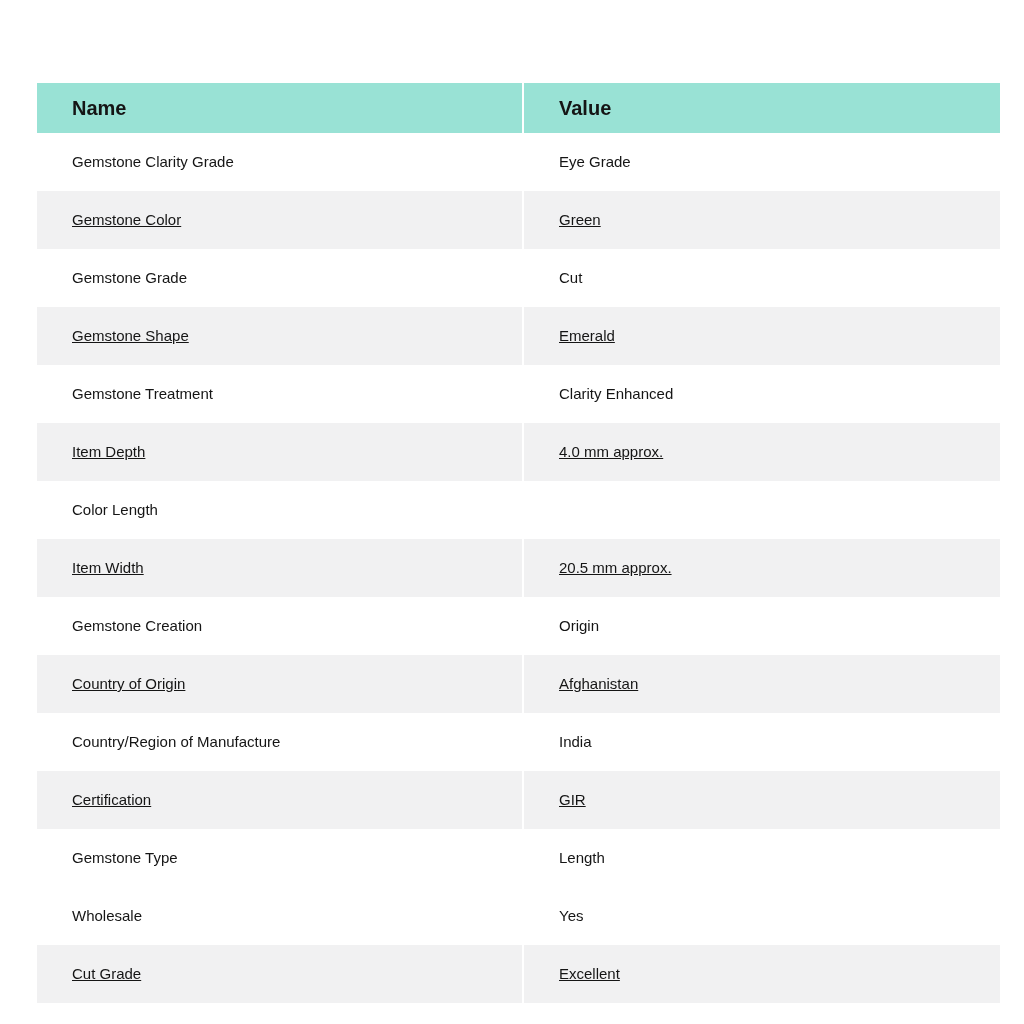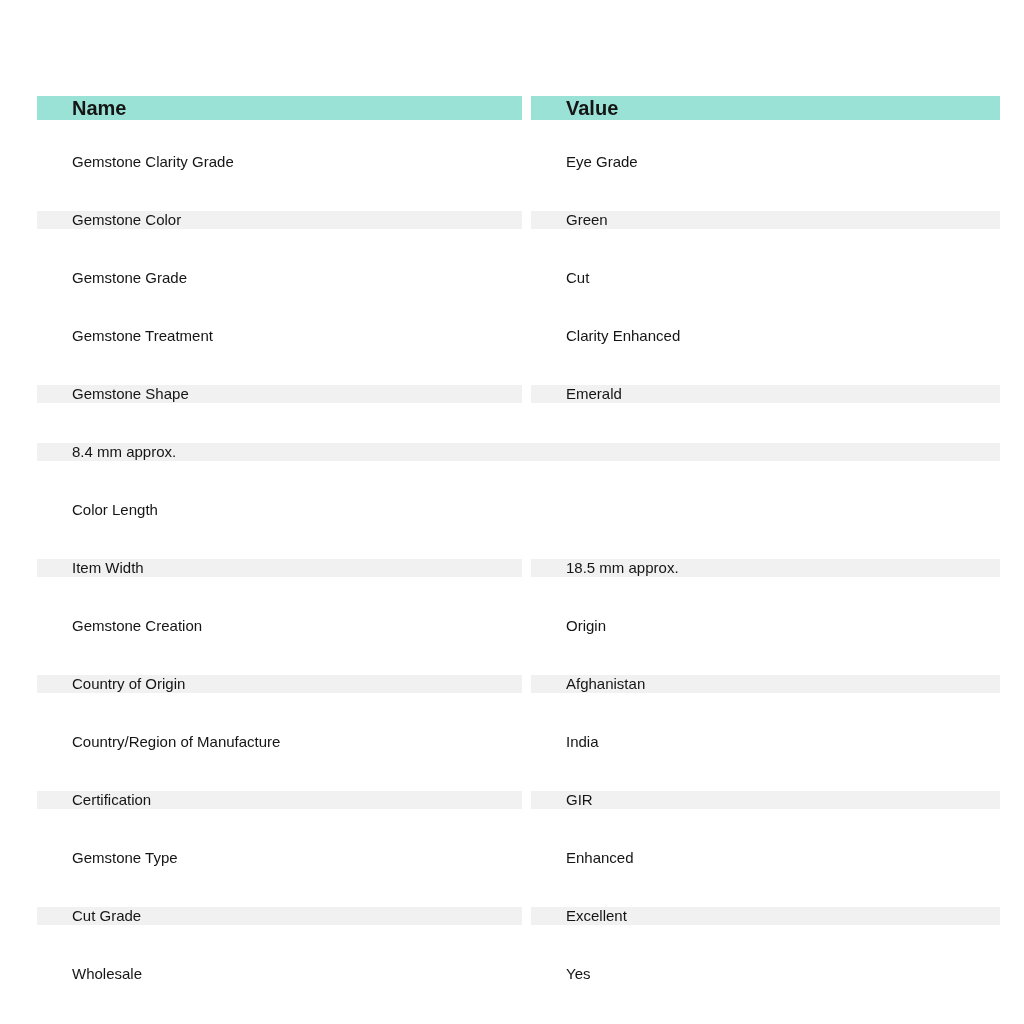--- a/index.html
+++ b/index.html
@@ -25,23 +25,22 @@
     overflow: hidden;
   }
   .spec-table {
     position: absolute;
     left: 37px;
     top: 83px;
     width: 963px;
   }
   .row {
     display: flex;
-    column-gap: 9px;      
+    column-gap: 2px;      
     height: 58px;
-    align-items: center;
   }
   .row.header {
     height: 50px;
   }
   .cell {
     display: flex;
     align-items: center;
     padding-left: 35px;
     background: var(--row-bg);
     font-size: 15px;
@@ -51,20 +50,21 @@
   }
   .name-cell { width: 485px; flex: 0 0 485px; }
   .value-cell { flex: 1 1 auto; }
   .row.header .cell {
     background: var(--header-bg);
     font-size: 20px;
     font-weight: 700;
   }
   .row.alt .cell {
     background: var(--row-alt-bg);
+    text-decoration: underline;
   }
 </style>
 </head>
 <body>
 
 <div class="page">
   <div class="spec-table">
     <div class="row header">
       <div class="cell name-cell">Name</div>
       <div class="cell value-cell">Value</div>
@@ -75,61 +75,62 @@
           <div class="cell value-cell">Eye Grade</div>
         </div>
         <div class="row alt">
           <div class="cell name-cell">Gemstone Color</div>
           <div class="cell value-cell">Green</div>
         </div>
         <div class="row">
           <div class="cell name-cell">Gemstone Grade</div>
           <div class="cell value-cell">Cut</div>
         </div>
+        <div class="row alt">
+          <div class="cell name-cell">Gemstone Shape</div>
+          <div class="cell value-cell">Emerald</div>
+        </div>
         <div class="row">
           <div class="cell name-cell">Gemstone Treatment</div>
           <div class="cell value-cell">Clarity Enhanced</div>
         </div>
         <div class="row alt">
-          <div class="cell name-cell">Gemstone Shape</div>
-          <div class="cell value-cell">Emerald</div>
-        </div>
-        <div class="row alt">
-          <div class="cell value-cell">8.4 mm approx.</div>
+          <div class="cell name-cell">Item Depth</div>
+          <div class="cell value-cell">4.0 mm approx.</div>
         </div>
         <div class="row">
           <div class="cell name-cell">Color Length</div>
         </div>
         <div class="row alt">
           <div class="cell name-cell">Item Width</div>
-          <div class="cell value-cell">18.5 mm approx.</div>
+          <div class="cell value-cell">20.5 mm approx.</div>
         </div>
         <div class="row">
           <div class="cell name-cell">Gemstone Creation</div>
           <div class="cell value-cell">Origin</div>
         </div>
         <div class="row alt">
           <div class="cell name-cell">Country of Origin</div>
           <div class="cell value-cell">Afghanistan</div>
         </div>
         <div class="row">
           <div class="cell name-cell">Country/Region of Manufacture</div>
           <div class="cell value-cell">India</div>
         </div>
         <div class="row alt">
           <div class="cell name-cell">Certification</div>
           <div class="cell value-cell">GIR</div>
         </div>
         <div class="row">
           <div class="cell name-cell">Gemstone Type</div>
-          <div class="cell value-cell">Enhanced</div>
+          <div class="cell value-cell">Length</div>
+        </div>
+        <div class="row">
+          <div class="cell name-cell">Wholesale</div>
+          <div class="cell value-cell">Yes</div>
         </div>
         <div class="row alt">
           <div class="cell name-cell">Cut Grade</div>
           <div class="cell value-cell">Excellent</div>
-        </div>
-        <div class="row">
-          <div class="cell name-cell">Wholesale</div>
-          <div class="cell value-cell">Yes</div>
         </div>
       </div>
   </div>
 </div>
 
 </body></html>

